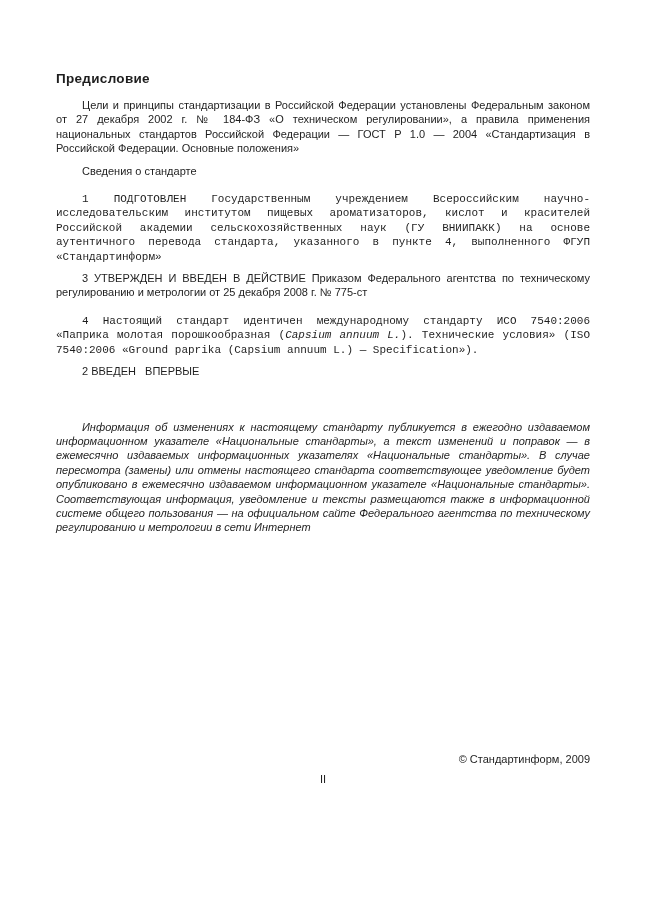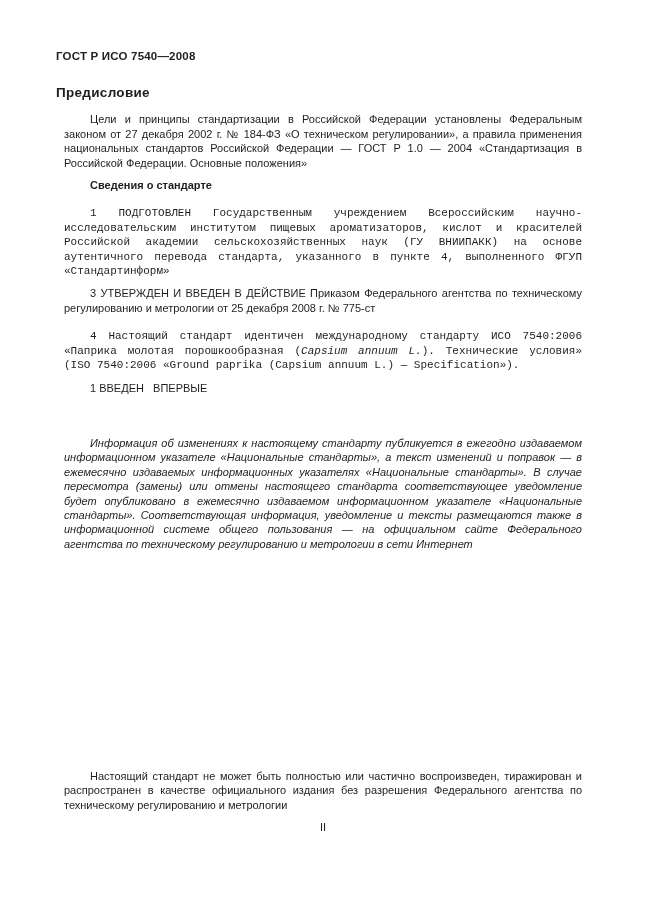--- a/index.html
+++ b/index.html
@@ -26,31 +26,31 @@
   }
   .title {
     font-size: 13.5px;
     font-weight: bold;
     text-align: left;
     margin: 22px 0 0 0;
     line-height: 15px;
     letter-spacing: 0.3px;
   }
   p {
-    margin: 8px;
+    margin: 0;
     text-align: justify;
     text-indent: 26px;
   }
   .mt12 { margin-top: 12px; }
   .mt8  { margin-top: 8px;  }
   .mt14 { margin-top: 14px; font-family: Liberation Mono, monospace; }
   .mt10 { margin-top: 10px; }
   .mt7  { margin-top: 7px;  }
   .mt41 { margin-top: 41px; }
-  .bold { font-weight: bold; }
+  .bold { font-weight: normal; }
   .italic { font-style: italic; }
   .prewrap { white-space: pre-wrap; }
   .info-note { font-style: italic; }
   .footer {
     position: absolute;
     left: 56px; right: 56px;
     top: 752px;
   }
   .copyright {
     text-align: right;
@@ -61,38 +61,37 @@
     margin-top: 6px;
     text-indent: 0;
     text-align: center;
   }
 </style>
 </head>
 <body>
 
 <div class="page">
 
-  <div class="doc-number">ГОСТ Р ИСО 7540—2008</div>
 
   <h1 class="title">Предисловие</h1>
 
   <p class="mt12">Цели и принципы стандартизации в Российской Федерации установлены Федеральным законом от 27 декабря 2002 г. № 184-ФЗ «О техническом регулировании», а правила применения национальных стандартов Российской Федерации — ГОСТ Р 1.0 — 2004 «Стандартизация в Российской Федерации. Основные положения»</p>
 
   <p class="bold mt8">Сведения о стандарте</p>
 
   <p class="mt14">1 ПОДГОТОВЛЕН Государственным учреждением Всероссийским научно-исследовательским институтом пищевых ароматизаторов, кислот и красителей Российской академии сельскохозяйственных наук (ГУ ВНИИПАКК) на основе аутентичного перевода стандарта, указанного в пункте 4, выполненного ФГУП «Стандартинформ»</p>
 
 
   <p class="mt7">3 УТВЕРЖДЕН И ВВЕДЕН В ДЕЙСТВИЕ Приказом Федерального агентства по техническому регулированию и метрологии от 25 декабря 2008 г. № 775-ст</p>
 
   <p class="mt14"><span>4 Настоящий стандарт идентичен международному стандарту ИСО 7540:2006 «Паприка молотая порошкообразная (</span><span class="italic">Capsium annuum L.</span><span>). Технические условия» (ISO 7540:2006 «Ground paprika (Capsium annuum L.) — Specification»).</span></p>
 
 
-  <p class="mt7 prewrap">1 ВВЕДЕН   ВПЕРВЫЕ</p>
+  <p class="mt7 prewrap">2 ВВЕДЕН   ВПЕРВЫЕ</p>
 
   <p class="info-note mt41">Информация об изменениях к настоящему стандарту публикуется в ежегодно издаваемом информационном указателе «Национальные стандарты», а текст изменений и поправок — в ежемесячно издаваемых информационных указателях «Национальные стандарты». В случае пересмотра (замены) или отмены настоящего стандарта соответствующее уведомление будет опубликовано в ежемесячно издаваемом информационном указателе «Национальные стандарты». Соответствующая информация, уведомление и тексты размещаются также в информационной системе общего пользования — на официальном сайте Федерального агентства по техническому регулированию и метрологии в сети Интернет</p>
 
   <div class="footer">
-    <p class="disclaimer">Настоящий стандарт не может быть полностью или частично воспроизведен, тиражирован и распространен в качестве официального издания без разрешения Федерального агентства по техническому регулированию и метрологии</p>
+    <p class="copyright">© Стандартинформ, 2009</p>
     <p class="page-number">II</p>
   </div>
 
 </div>
 
 </body></html>

